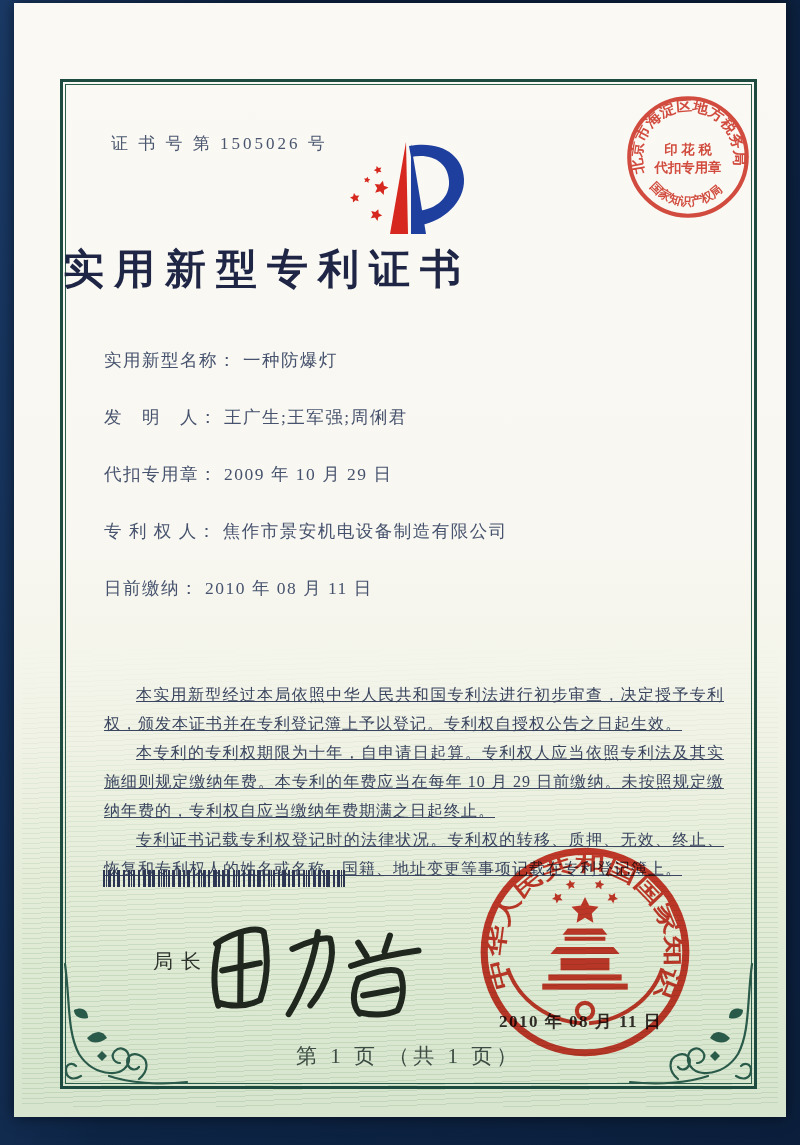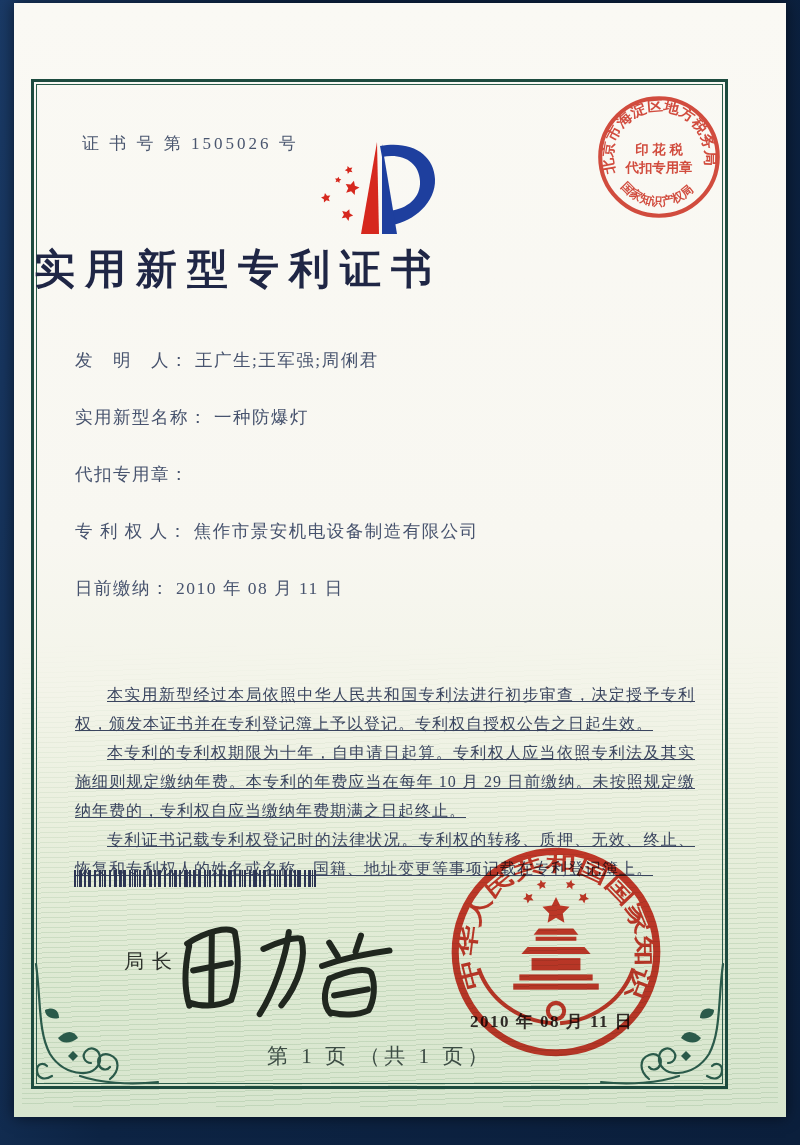--- a/index.html
+++ b/index.html
@@ -13,21 +13,21 @@
     background:linear-gradient(180deg,#faf9f4 0%,#f8f7f1 48%,#f3f4e9 62%,#e9efdd 74%,#dde9d2 88%,#d7e5ce 100%);
     box-shadow:0 0 14px rgba(0,0,0,.55);
   }
   .guilloche{
     position:absolute;left:8px;right:8px;top:640px;bottom:10px;
     background:repeating-linear-gradient(178deg,rgba(116,162,116,.22) 0 1px,rgba(255,255,255,0) 1px 5px);
     -webkit-mask-image:linear-gradient(180deg,transparent 0,rgba(0,0,0,.5) 34%,#000 70%);
             mask-image:linear-gradient(180deg,transparent 0,rgba(0,0,0,.5) 34%,#000 70%);
   }
   .frame{
-    position:absolute;left:17px;top:76px;width:697px;height:1010px;
+    position:absolute;left:46px;top:76px;width:697px;height:1010px;
     border:3px solid #1d4b3f;box-sizing:border-box;
   }
   .frame::before{
     content:"";position:absolute;inset:2px;border:1px solid #2a5c4b;pointer-events:none;
   }
   .cert-no{
     position:absolute;left:48px;top:50px;font-size:17px;color:#4a566f;letter-spacing:3px;
   }
   .logo{position:absolute;left:280px;top:58px;width:130px;height:100px;}
   .tax-stamp{position:absolute;left:558px;top:8px;width:134px;height:134px;opacity:.88;}
@@ -109,29 +109,30 @@
         <textPath href="#taxBottom" startOffset="0" textLength="80" lengthAdjust="spacingAndGlyphs">国家知识产权局</textPath>
       </text>
       <text x="65" y="62" text-anchor="middle" fill="#cc3526" font-size="13">印 花 税</text>
       <text x="65" y="80" text-anchor="middle" fill="#cc3526" font-size="13">代扣专用章</text>
     </svg>
 
     <div class="title">实用新型专利证书</div>
 
     <div class="fields">
       <div class="field-row">
+        <span class="lbl">实用新型名称：</span>
+        <span class="val">一种防爆灯</span>
+      </div>
+      <div class="field-row">
         <span class="lbl">发　明　人：</span>
         <span class="val">王广生;王军强;周俐君</span>
       </div>
       <div class="field-row">
-        <span class="lbl">实用新型名称：</span>
-        <span class="val">一种防爆灯</span>
-      </div>
-      <div class="field-row">
         <span class="lbl">代扣专用章：</span>
+        <span class="val">2009 年 10 月 29 日</span>
       </div>
       <div class="field-row">
         <span class="lbl">专 利 权 人：</span>
         <span class="val">焦作市景安机电设备制造有限公司</span>
       </div>
       <div class="field-row">
         <span class="lbl">日前缴纳：</span>
         <span class="val">2010 年 08 月 11 日</span>
       </div>
     </div>

